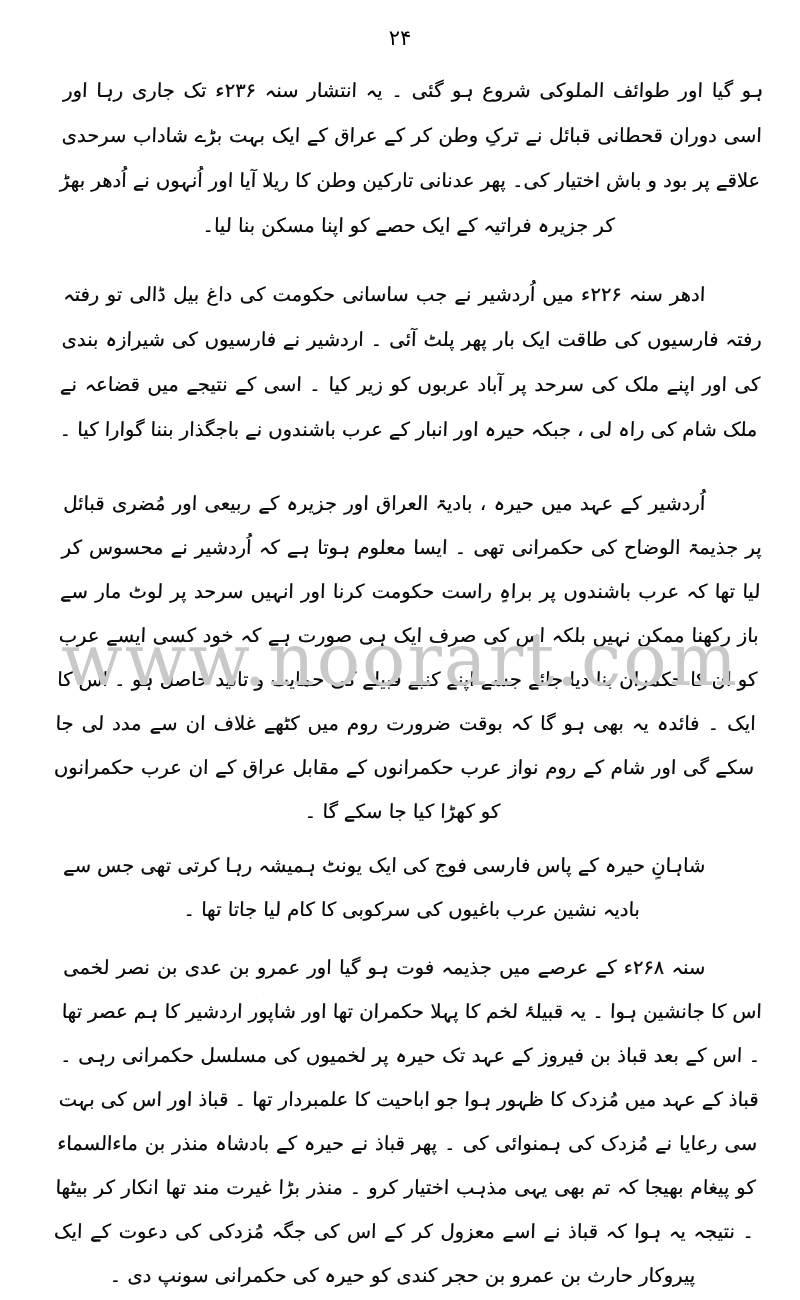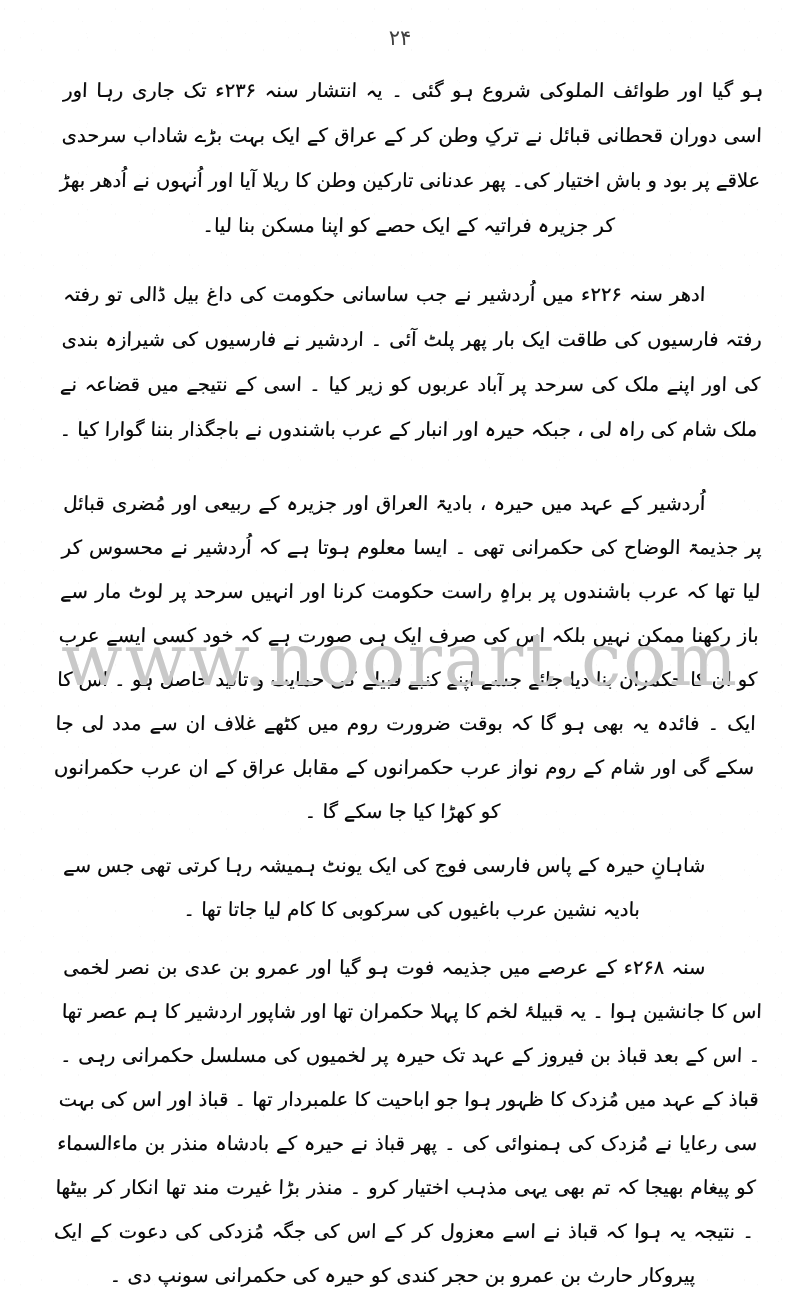--- a/index.html
+++ b/index.html
@@ -22,21 +22,21 @@
 
   
   .folio {
     position: absolute;
     top: 26px;
     left: 0;
     width: 800px;
     text-align: center;
     font-family: "DejaVu Sans", sans-serif;
     font-size: 21px;
-    color: #404040;
+    color: #000000;
     letter-spacing: 1px;
     direction: rtl;
   }
 
   
   .body-area {
     position: absolute;
     top: 68px;
     left: 64px;
     width: 700px;

